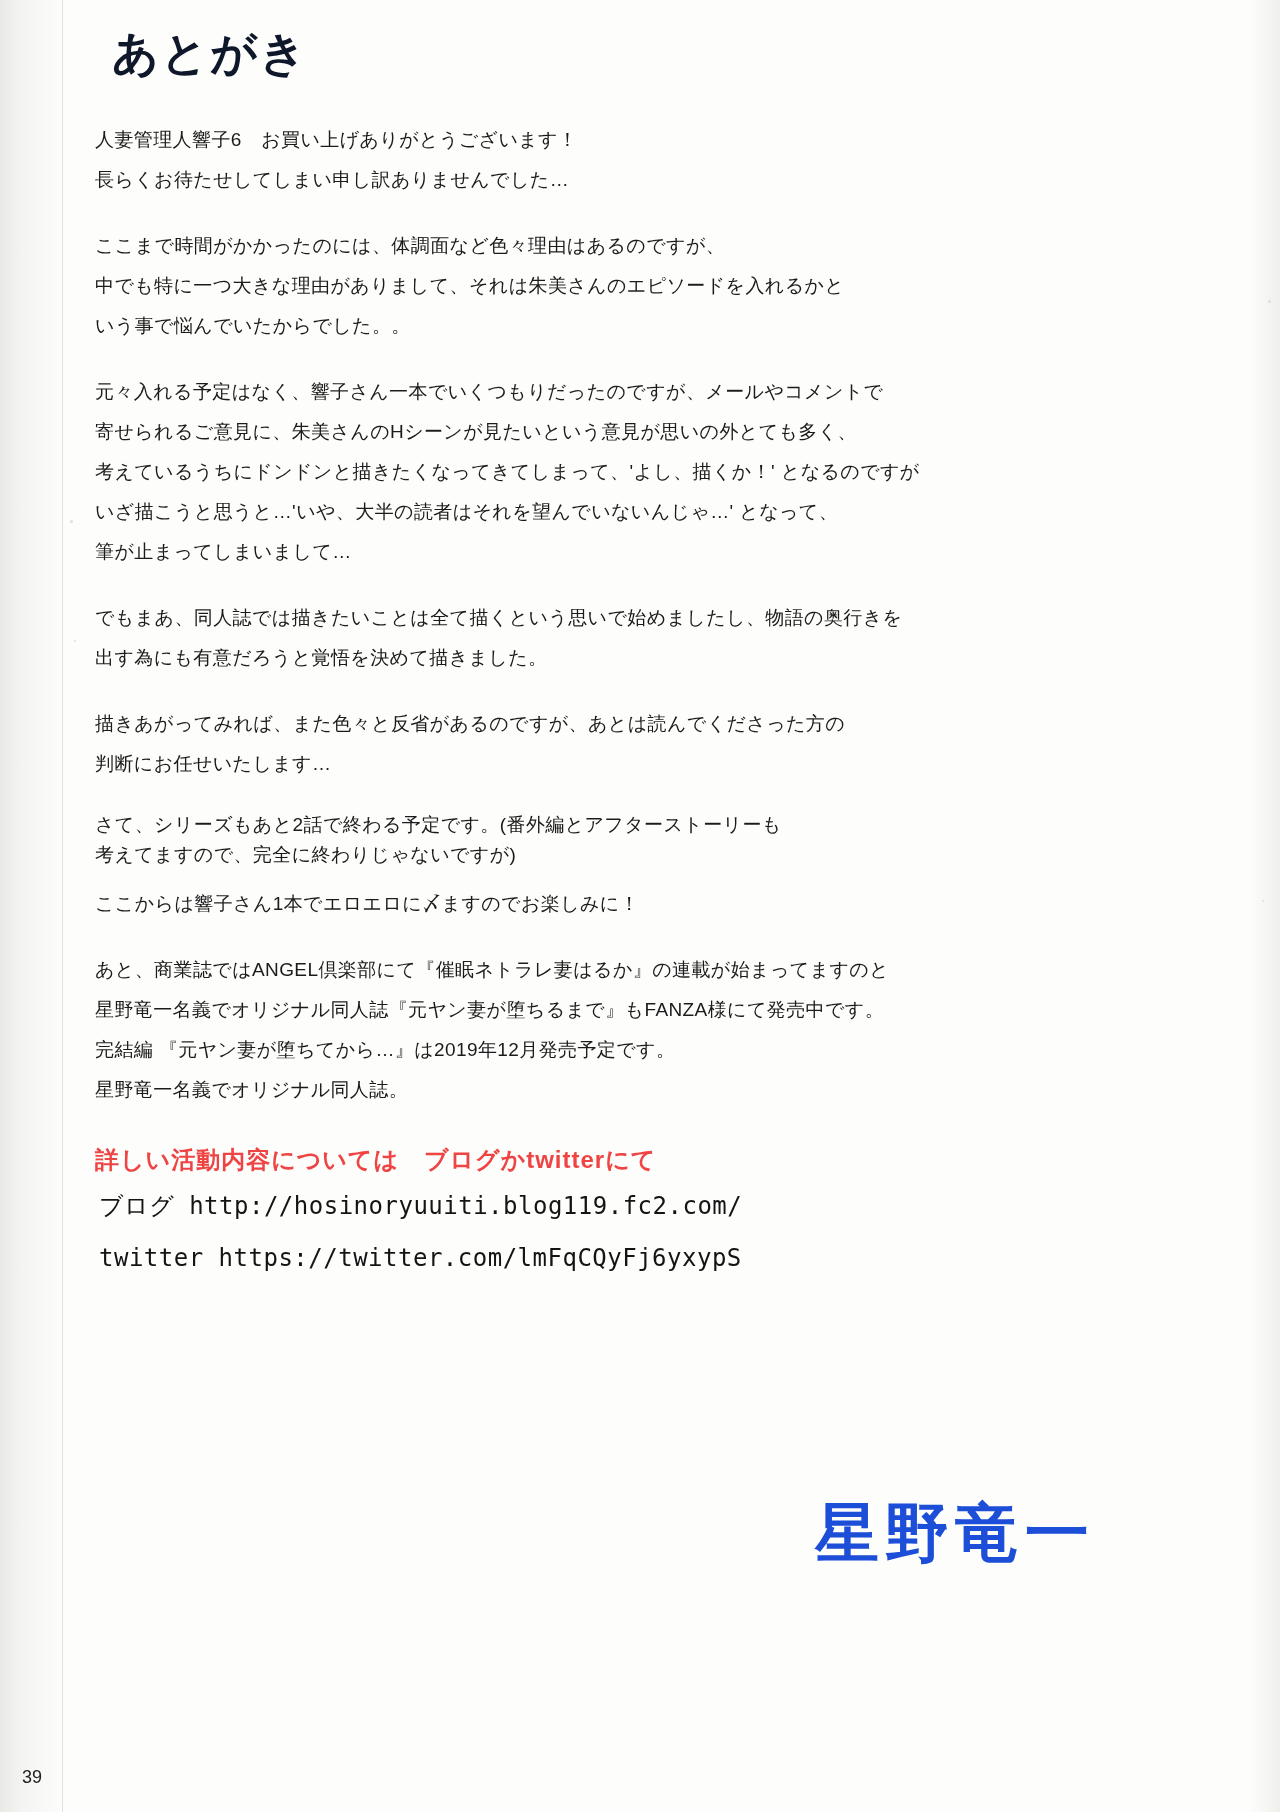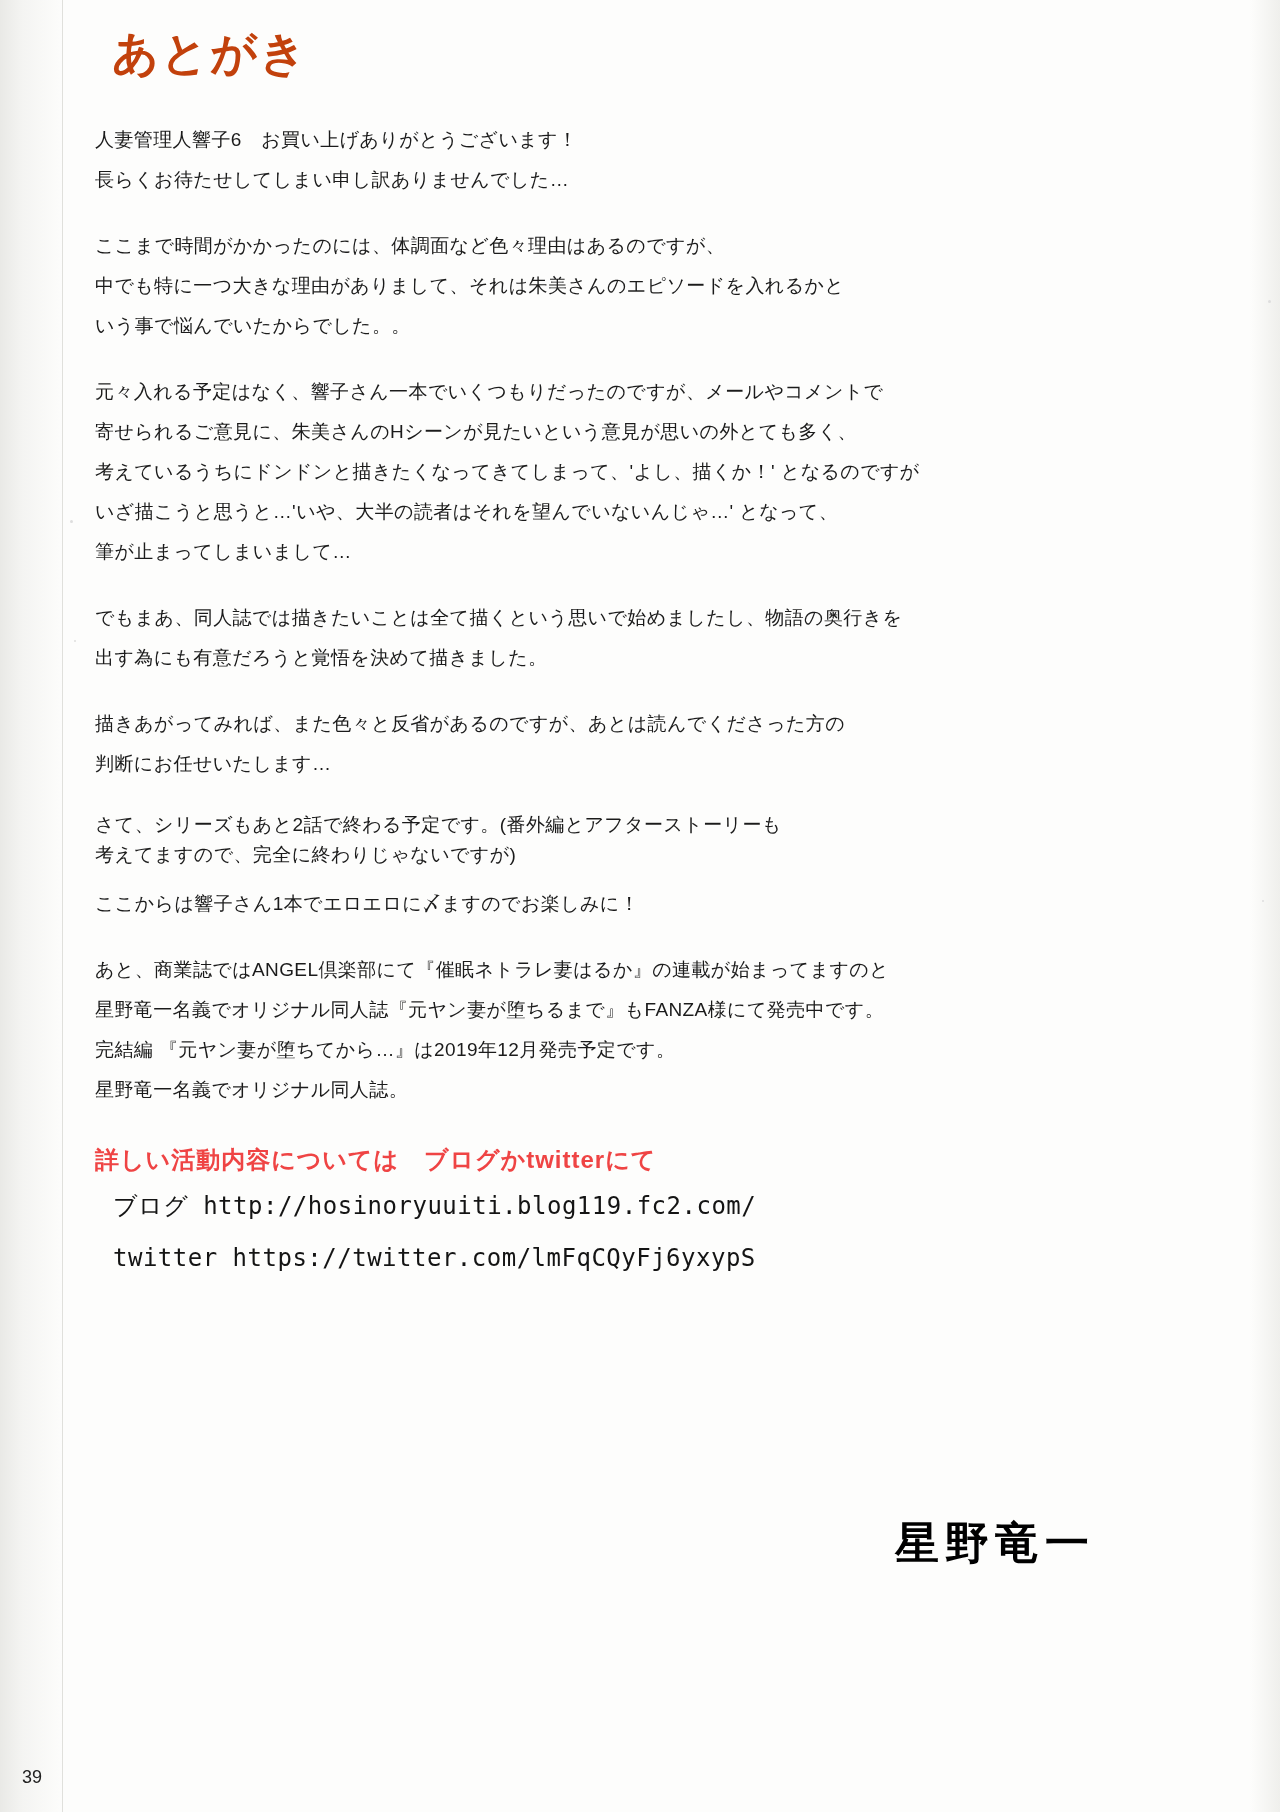--- a/index.html
+++ b/index.html
@@ -54,21 +54,21 @@
     height: 100%;
   }
 
   .doc-title {
     position: absolute;
     left: 17px;
     top: 28px;
     font-size: 46px;
     font-weight: 700;
     letter-spacing: 2px;
-    color: #c2410c;
+    color: #0f172a;
     line-height: 1.1;
   }
 
   .body-text {
     position: absolute;
     left: 0px;
     top: 120px;
     width: 1080px;
   }
 
@@ -89,36 +89,35 @@
 
   .heading-line {
     margin: 34px 0 14px 0;
     font-size: 24px;
     font-weight: 700;
     letter-spacing: 1px;
     color: #ef4444;
   }
 
   .mono-line {
-    margin: 0 0 22px 18px;
+    margin: 0 0 22px 4px;
     font-family: "DejaVu Sans Mono", "Liberation Mono", monospace;
     font-size: 24px;
     letter-spacing: 0.5px;
     color: #141414;
   }
 
   .signature {
     position: absolute;
     right: 130px;
     top: 1490px;
-    font-size: 44px;
+    font-size: 64px;
     font-weight: 700;
     letter-spacing: 6px;
-    color: #000000;
-    margin-top: 24px;
+    color: #1d4ed8;
   }
 
   .page-number {
     position: absolute;
     left: 22px;
     bottom: 24px;
     font-size: 18px;
     color: #222;
     font-family: "Liberation Sans", sans-serif;
   }

